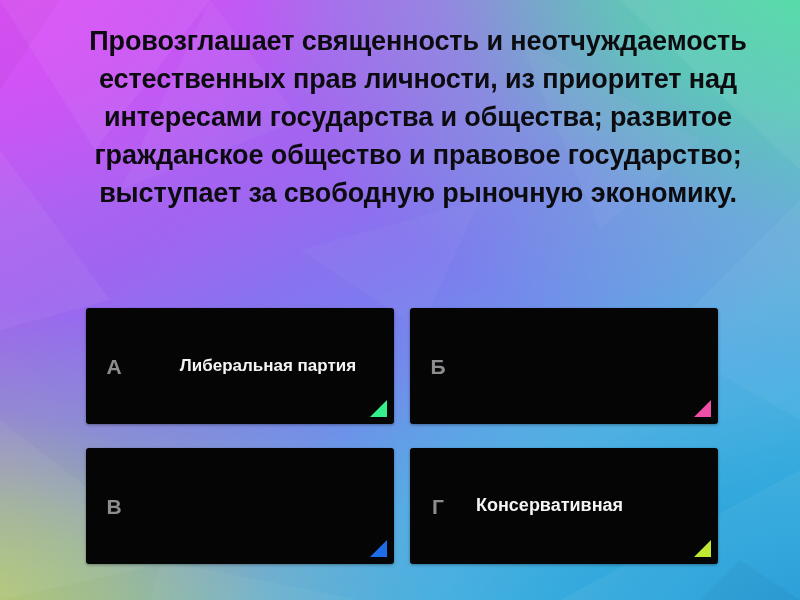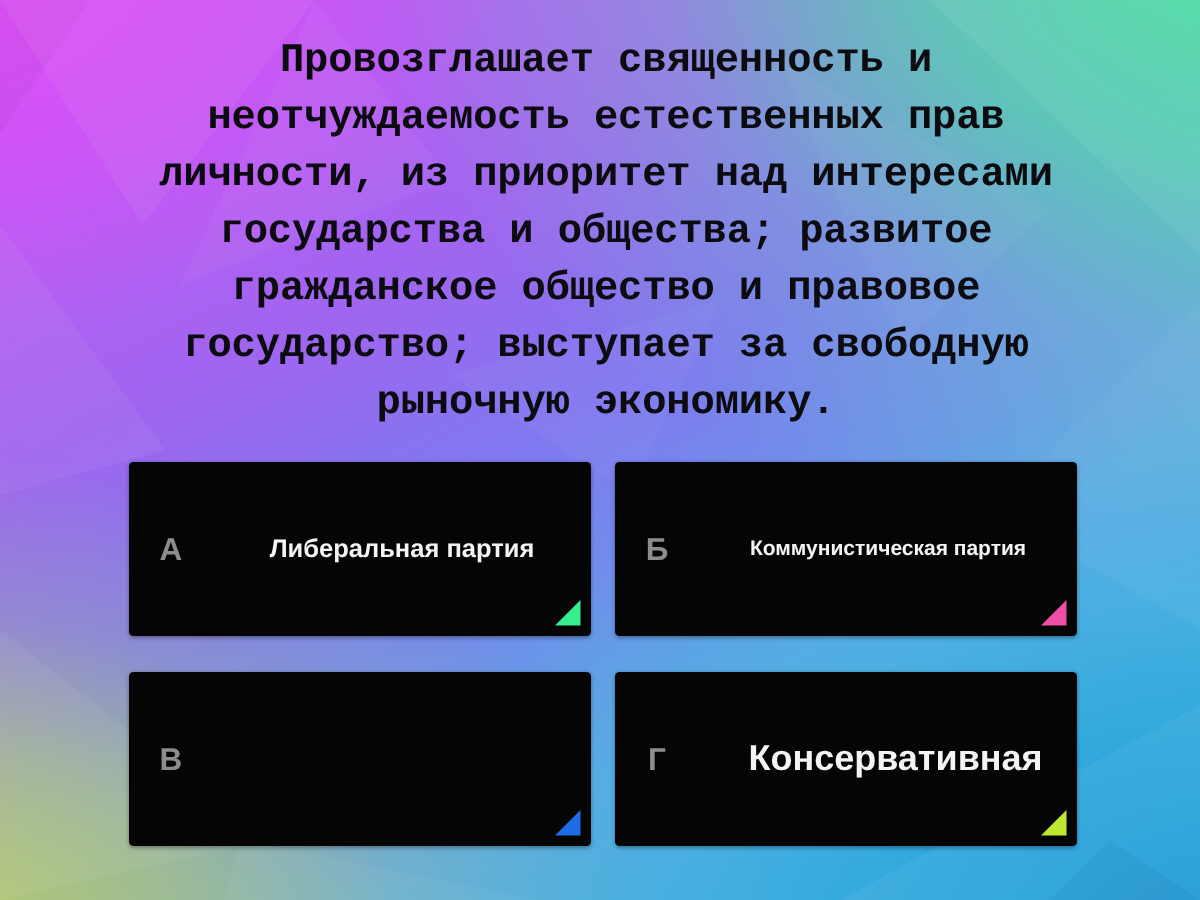--- a/index.html
+++ b/index.html
@@ -20,28 +20,27 @@
       radial-gradient(105% 92% at -5% -5%, rgba(226,80,248,0.98) 0%, rgba(213,80,246,0.78) 24%, rgba(180,95,245,0.38) 46%, rgba(160,100,243,0.0) 70%),
       linear-gradient(150deg, #c45ef2 0%, #9b66ee 30%, #7f79ef 48%, #5fa7e4 70%, #36b0d8 100%);
   }
 
   
   #facets { position:absolute; inset:0; pointer-events:none; }
 
   
   .question {
     position:absolute;
-    left:64px; top:22px; width:680px;
+    left:78px; top:22px; width:680px;
     text-align:center;
     color:#0c0c10;
     font-size:27px;
     font-weight:700;
     line-height:38px;
     letter-spacing:-0.1px;
-    font-family:Liberation Mono, monospace;
   }
 
   
   .answers {
     position:absolute;
     left:86px; top:308px;
     width:632px; height:256px;
     display:grid;
     grid-template-columns:308px 308px;
     grid-template-rows:116px 116px;
@@ -75,21 +74,21 @@
     flex:1 1 auto;
     text-align:center;
     color:#f4f4f6;
     font-weight:700;
     line-height:1.22;
   }
 
   .card-a .card-text { font-size:17px; }
   .card-b .card-text { font-size:14px; }
   .card-c .card-text { font-size:12px; }
-  .card-d .card-text { font-size:24px; text-align:center; padding-left:10px; }
+  .card-d .card-text { font-size:18px; text-align:left; padding-left:10px; }
 
   .corner {
     position:absolute;
     right:7px; bottom:7px;
     width:0; height:0;
     border-style:solid;
     border-width:0 0 17px 17px;
     border-color:transparent transparent transparent transparent;
   }
 </style>
@@ -118,21 +117,20 @@
   <div class="answers">
 
     <div class="card card-a">
       <span class="card-letter">А</span>
       <span class="card-text">Либеральная партия</span>
       <span class="corner" style="border-color: transparent transparent rgb(53, 239, 140);"></span>
     </div>
 
     <div class="card card-b">
       <span class="card-letter">Б</span>
-      <span class="card-text">Коммунистическая партия</span>
       <span class="corner" style="border-color: transparent transparent rgb(239, 79, 168);"></span>
     </div>
 
     <div class="card card-c">
       <span class="card-letter">В</span>
       <span class="corner" style="border-color: transparent transparent rgb(31, 109, 230);"></span>
     </div>
 
     <div class="card card-d">
       <span class="card-letter">Г</span>

